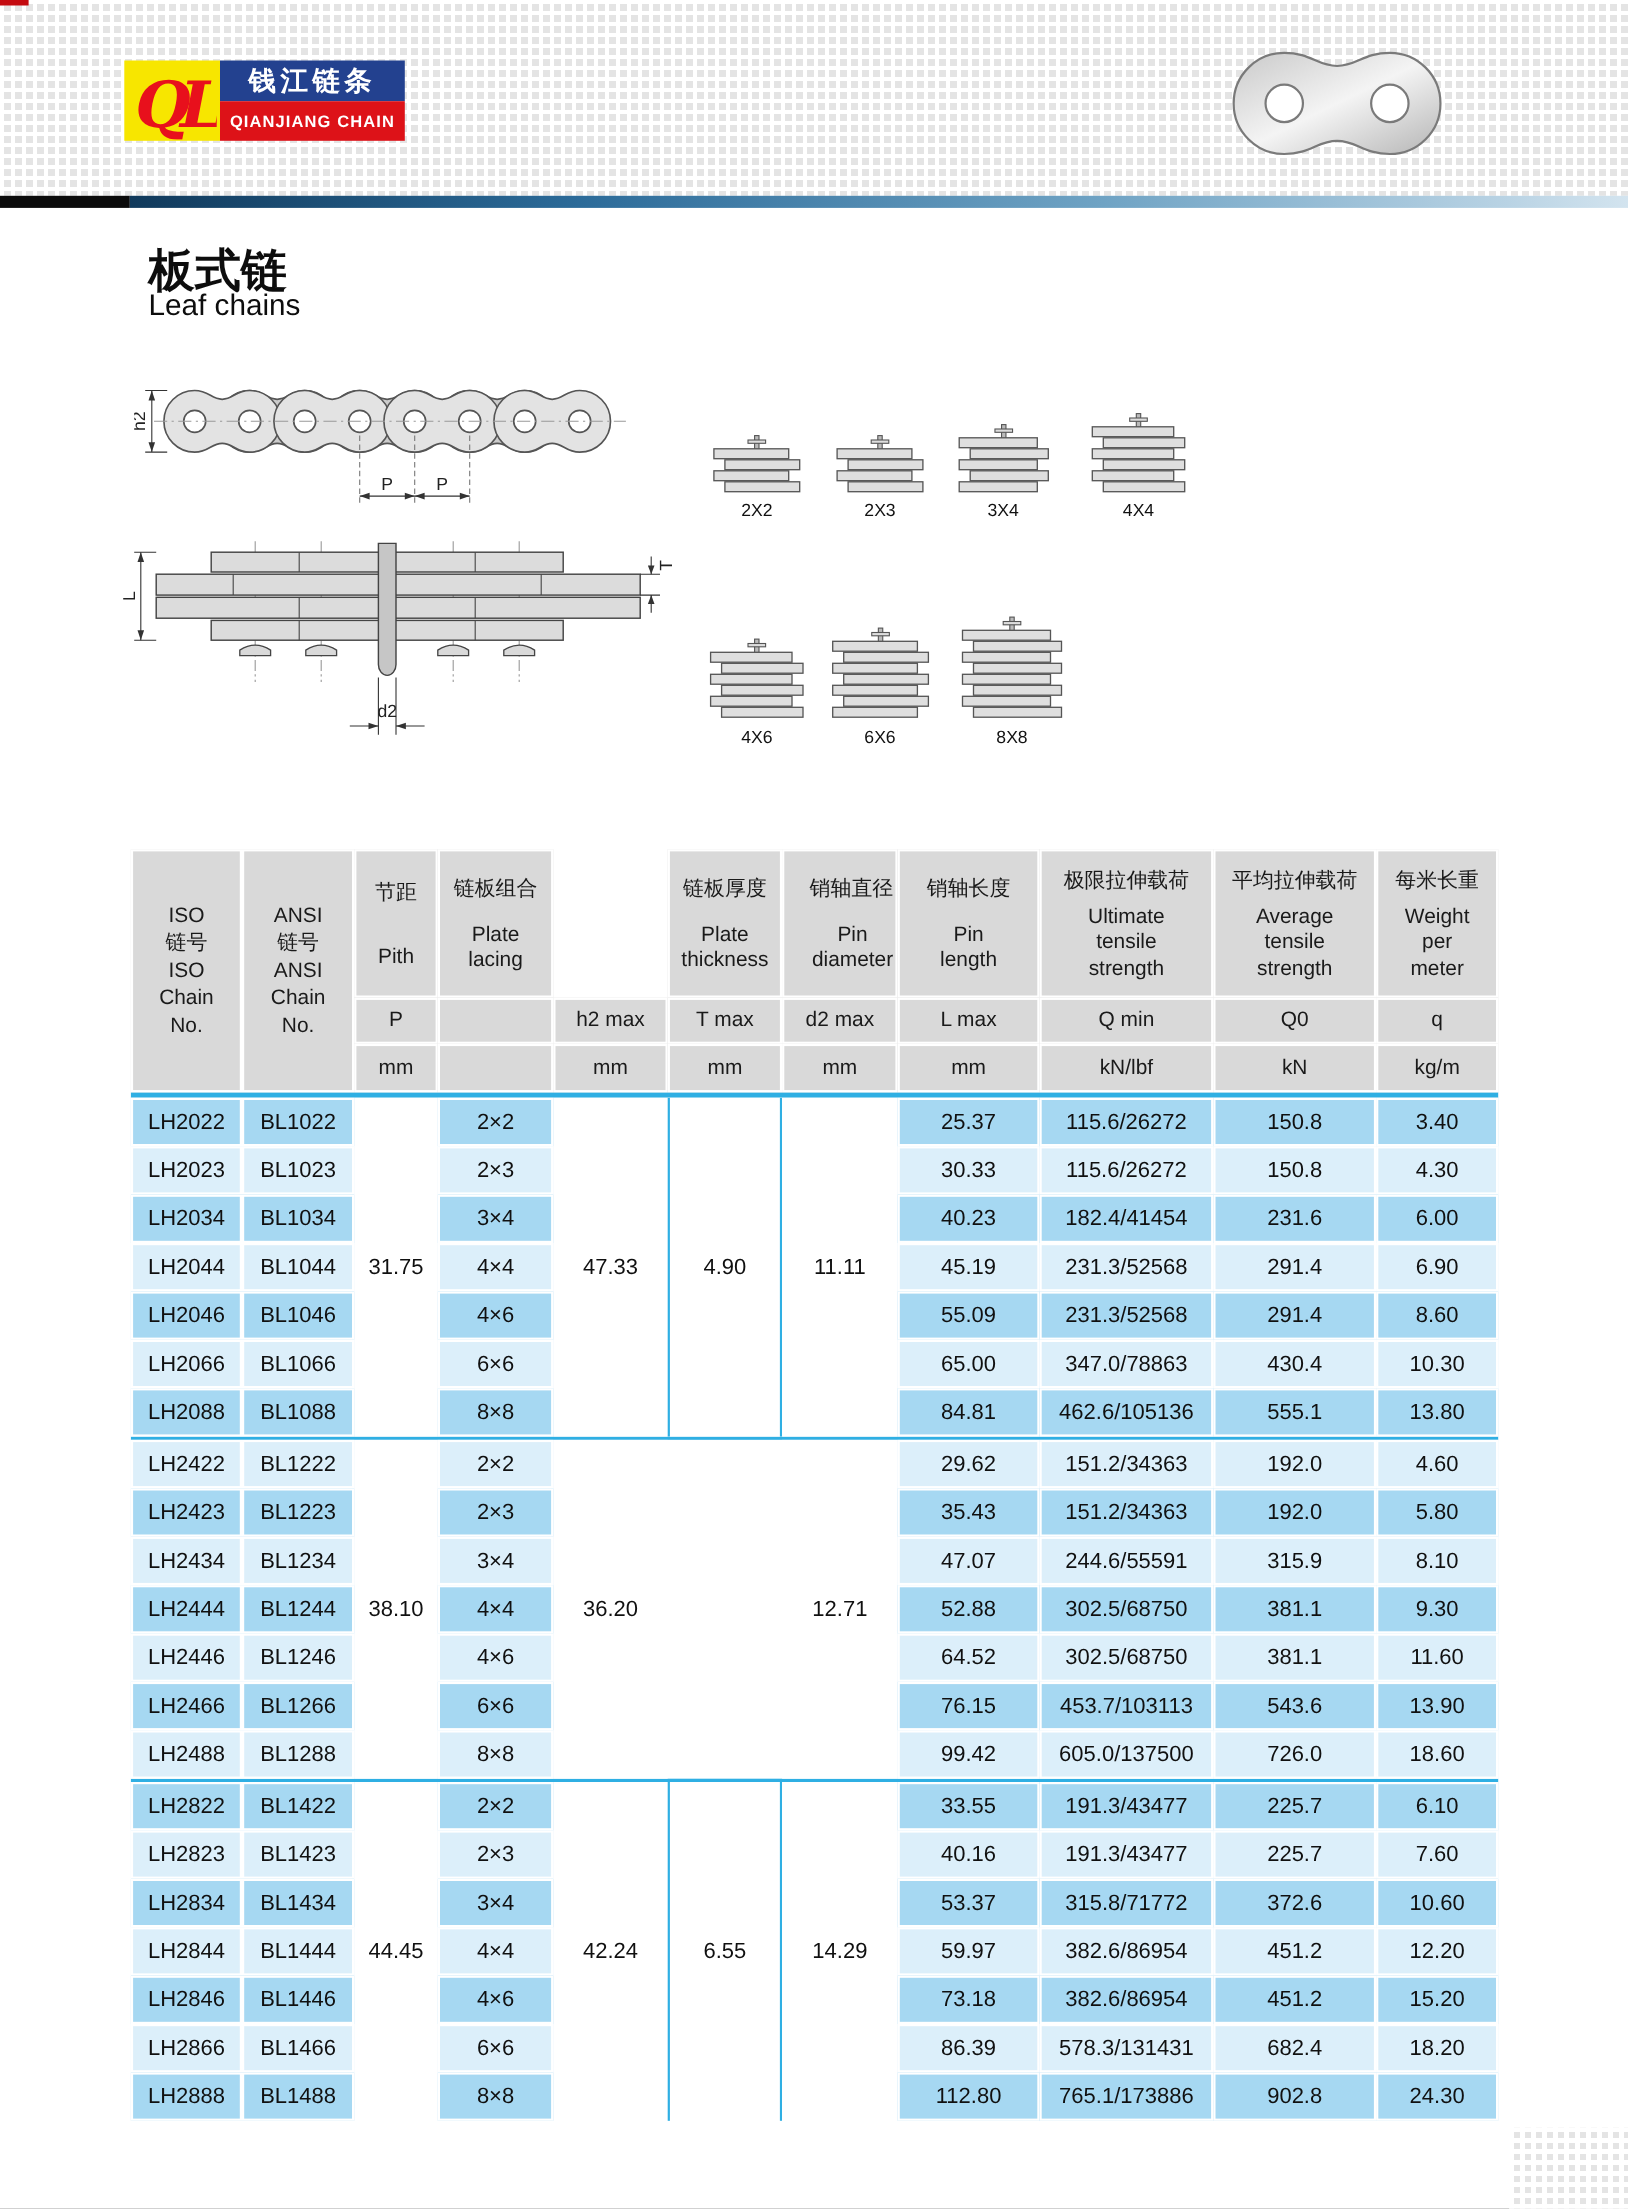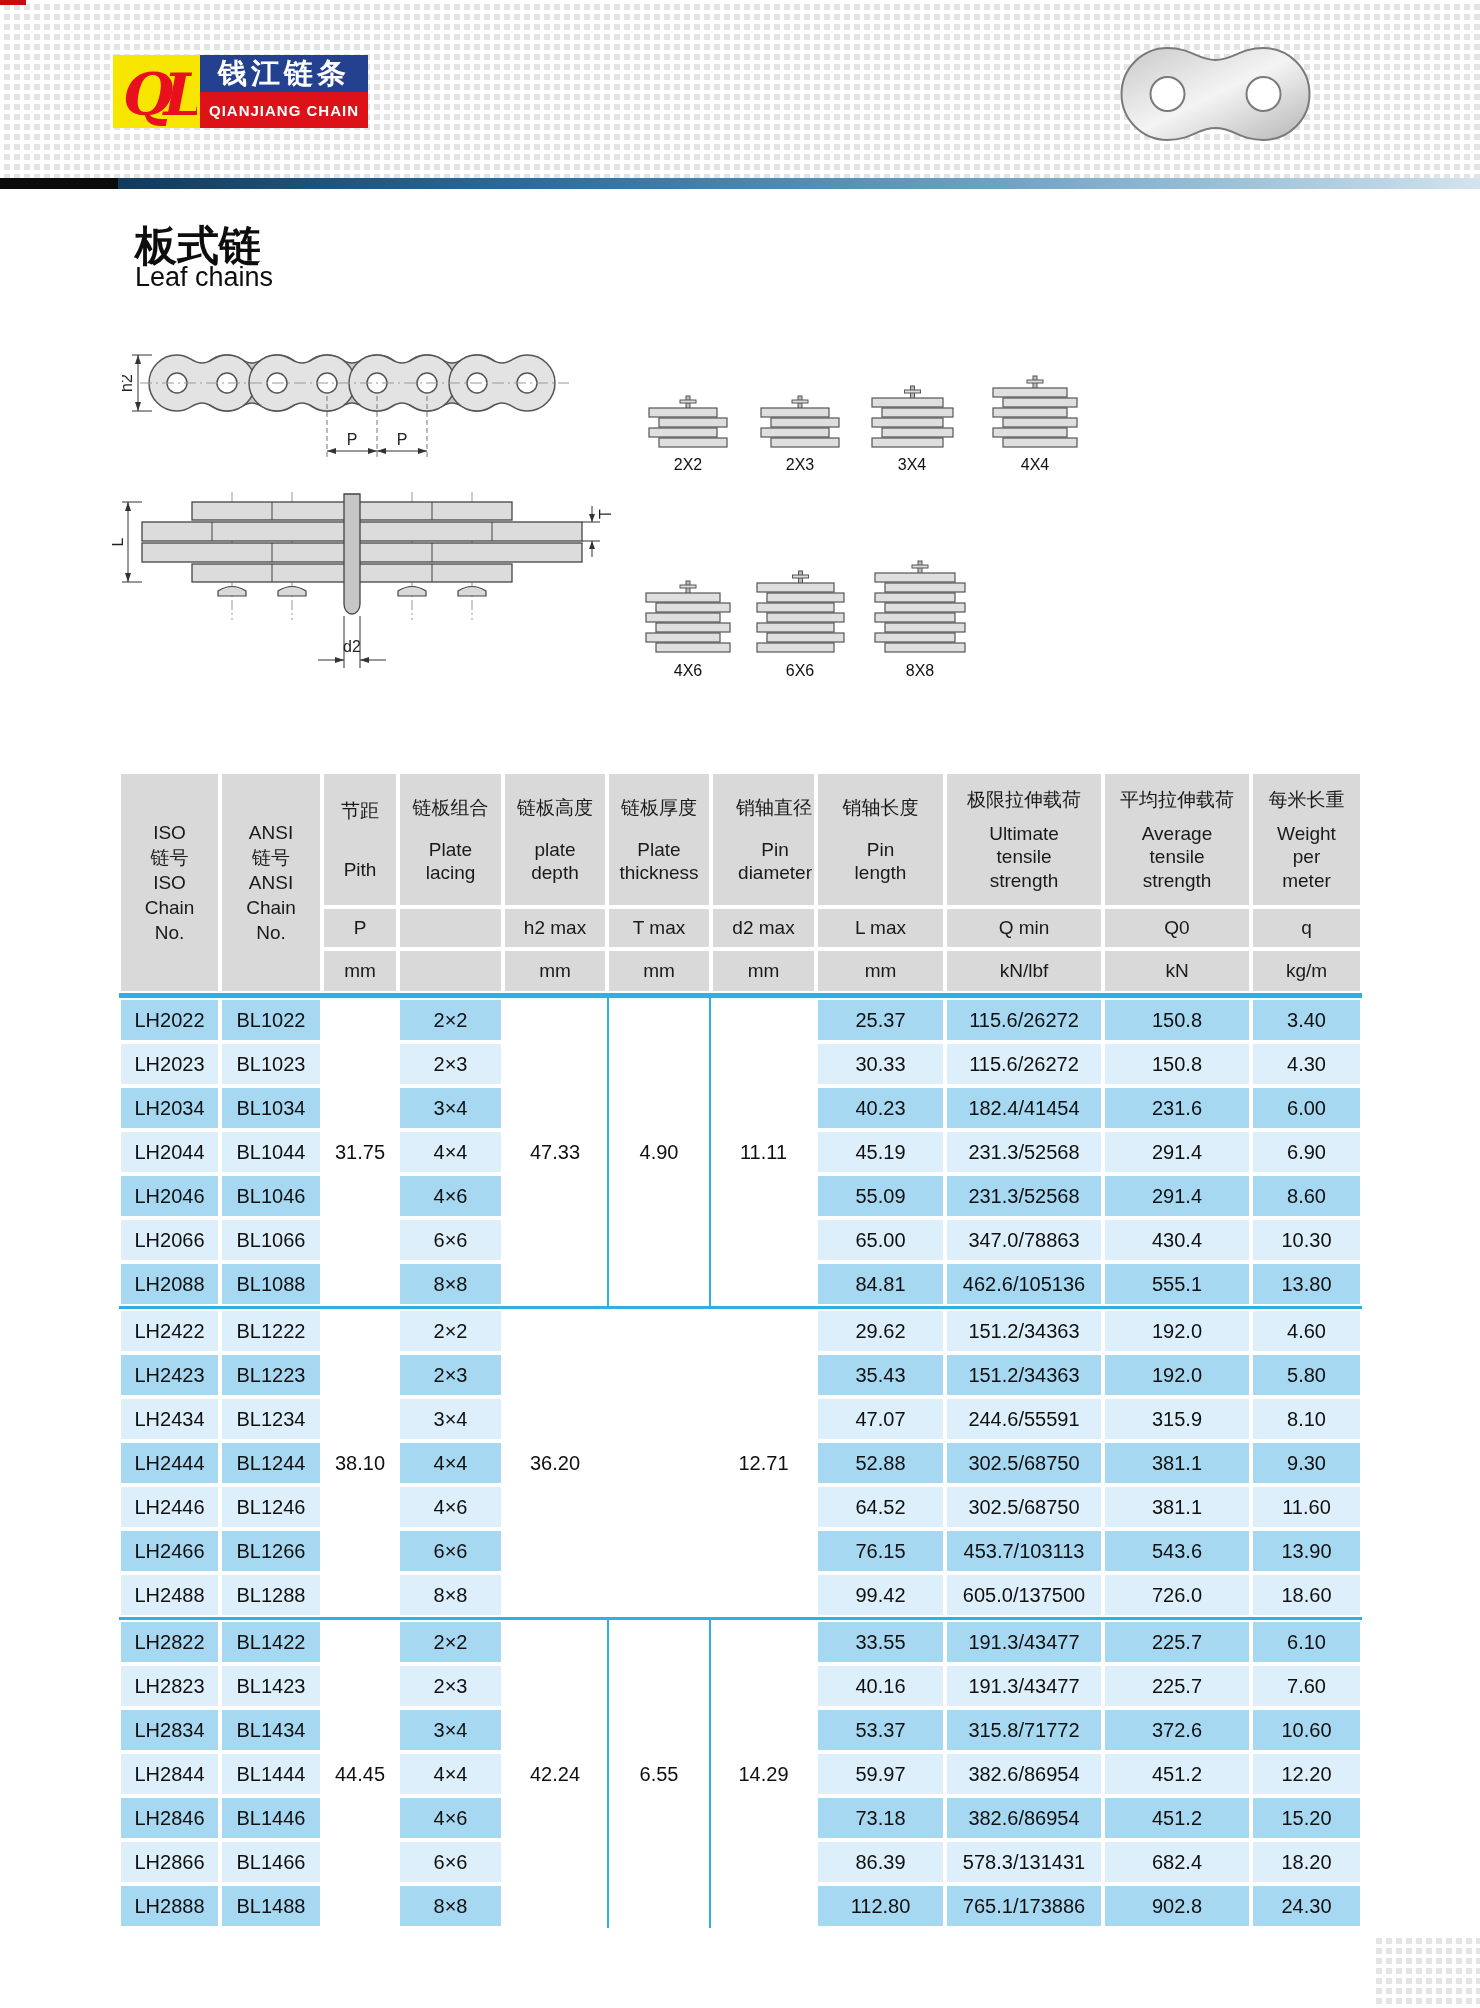--- a/index.html
+++ b/index.html
@@ -13,21 +13,21 @@
   .red-sliver{position:absolute;left:0;top:0;width:26px;height:5px;background:#c40b10;}
   .bar-black{position:absolute;left:0;top:178px;width:118px;height:11px;background:#0b0b0b;}
   .bar-blue{position:absolute;left:118px;top:178px;width:1362px;height:11px;
     background:linear-gradient(90deg,#113a5c 0%,#2c6b99 30%,#6fa3c4 65%,#b9d3e4 92%,#d3e4ef 100%);}
   
   .logo{position:absolute;left:113px;top:55px;width:255px;height:73px;display:flex;}
   .logo-mark{width:87px;height:73px;background:#f7e600;display:flex;align-items:center;justify-content:center;}
   .logo-mark svg{display:block;}
   .logo-right{width:168px;height:73px;display:flex;flex-direction:column;}
   .logo-zh{height:37px;background:#23418f;color:#fff;display:flex;align-items:center;justify-content:center;
-           font-size:29px;font-weight:bold;letter-spacing:4px;}
+           font-size:25px;font-weight:bold;letter-spacing:4px;}
   .logo-en{height:36px;background:#dd1218;color:#fff;display:flex;align-items:center;justify-content:center;
            font-size:15px;font-weight:bold;letter-spacing:1px;}
   .plate-logo{position:absolute;left:1118px;top:45px;}
   
   .title-zh{position:absolute;left:135px;top:218px;font-size:42px;font-weight:bold;color:#0d0d0d;}
   .title-en{position:absolute;left:135px;top:262px;font-size:27px;color:#0d0d0d;}
   
   .plan-svg{position:absolute;left:122px;top:308px;}
   .side-svg{position:absolute;left:112px;top:490px;}
   .dim-text{font-size:16px;fill:#222;font-family:"Liberation Sans","DejaVu Sans",sans-serif;}
@@ -294,25 +294,20 @@
         </div>
         <div class="hcell" style="grid-area: 2 / 3;">P</div>
         <div class="hcell" style="grid-area: 3 / 3;">mm</div>
         <div class="hcell hcell-top" style="grid-area: 1 / 4;">
           <div class="zh">链板组合</div>
           <div class="en" style="white-space: pre-line;">Plate
 lacing</div>
         </div>
         <div class="hcell" style="grid-area: 2 / 4;"></div>
         <div class="hcell" style="grid-area: 3 / 4;"></div>
-        <div class="hcell hcell-top" style="grid-area: 1 / 5;">
-          <div class="zh">链板高度</div>
-          <div class="en" style="white-space: pre-line;">plate
-depth</div>
-        </div>
         <div class="hcell" style="grid-area: 2 / 5;">h2 max</div>
         <div class="hcell" style="grid-area: 3 / 5;">mm</div>
         <div class="hcell hcell-top" style="grid-area: 1 / 6;">
           <div class="zh">链板厚度</div>
           <div class="en" style="white-space: pre-line;">Plate
 thickness</div>
         </div>
         <div class="hcell" style="grid-area: 2 / 6;">T max</div>
         <div class="hcell" style="grid-area: 3 / 6;">mm</div>
         <div class="hcell hcell-top" style="grid-area: 1 / 7; align-items: flex-end;">

